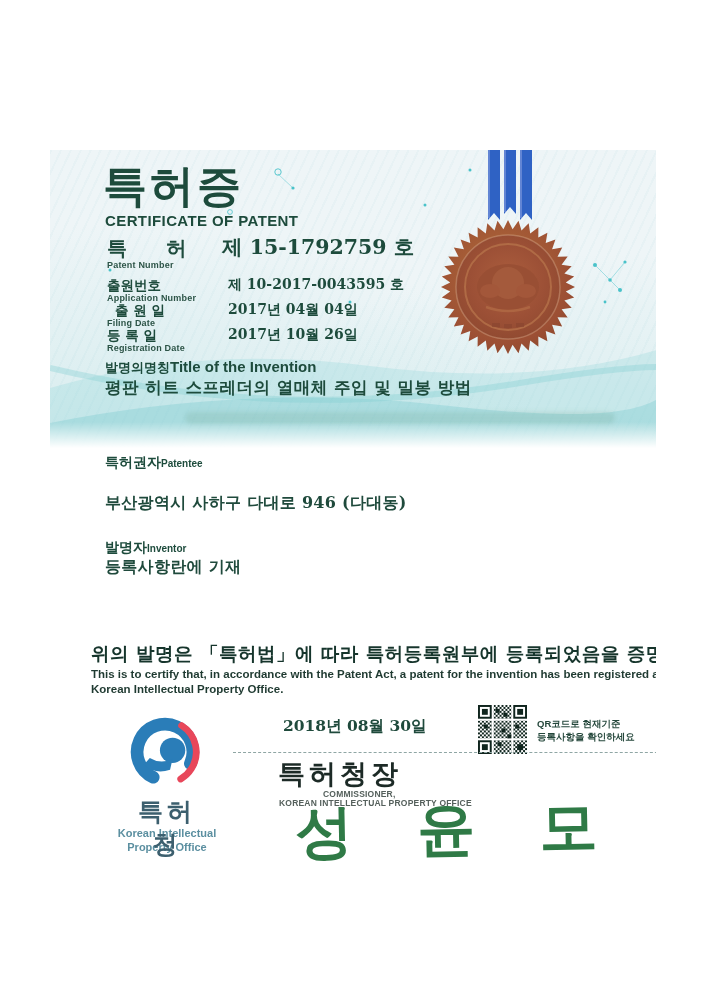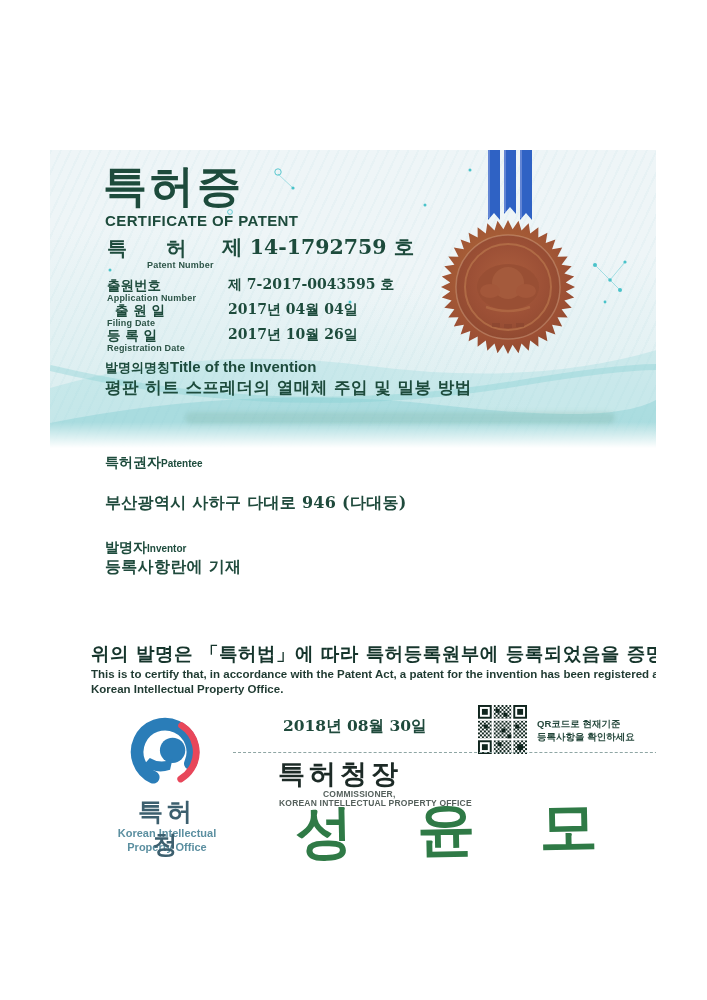--- a/index.html
+++ b/index.html
@@ -28,21 +28,21 @@
   .deco-svg { position:absolute; left:0; top:0; }
 
   .title-ko { left:103px; top:157px; font-size:44px; font-weight:800; letter-spacing:3px; color:#1d4b3c; }
   .title-en { left:105px; top:212px; font-size:15px; font-weight:700; letter-spacing:0.4px; color:#1d4b3c; }
 
   .serifb { font-family:"DejaVu Serif","Liberation Serif",serif; font-weight:700; }
 
   .pn-ko { left:107px; top:235px; font-size:20px; font-weight:700; word-spacing:34px; }
   .pn-value { left:222px; top:233px; font-size:20.5px; }
   .small-en { font-size:9px; font-weight:700; color:#2c5447; letter-spacing:0.2px; }
-  .pn-en { left:107px; top:260px;margin-left:40px; }
+  .pn-en { left:107px; top:260px; }
 
   .f-label { font-size:13.5px; }
   .f-value { font-size:14px; }
   .f1l { left:107px; top:277px;text-align:center; } .f1e { left:107px; top:293px; } .f1v { left:228px; top:276px; }
   .f2l { left:107px; top:302px;margin-left:8px; } .f2e { left:107px; top:318px; } .f2v { left:228px; top:301px; }
   .f3l { left:107px; top:327px; } .f3e { left:107px; top:343px; } .f3v { left:228px; top:326px; }
 
   .inv-label { left:105px; top:358px; font-size:13px; font-weight:700; }
   .inv-label .en { font-size:15px; font-weight:700; }
   .inv-title { left:105px; top:377px; font-size:16.5px; letter-spacing:0.5px; }
@@ -148,26 +148,26 @@
     <path d="M58,100 Q80,108 102,100" fill="none" stroke="#b06a45" stroke-width="2.5" opacity="0.8"></path>
     <rect x="64" y="116" width="8" height="4" fill="#8a4630" opacity="0.7"></rect>
     <rect x="76" y="117" width="8" height="4" fill="#8a4630" opacity="0.7"></rect>
     <rect x="88" y="116" width="8" height="4" fill="#8a4630" opacity="0.7"></rect>
   </svg>
 
   <div class="abs title-ko">특허증</div>
   <div class="abs title-en">CERTIFICATE OF PATENT</div>
 
   <div class="abs pn-ko">특 허</div>
-  <div class="abs pn-value serifb">제 14-1792759 호</div>
+  <div class="abs pn-value serifb">제 15-1792759 호</div>
   <div class="abs small-en pn-en">Patent Number</div>
 
   <div class="abs f-label serifb f1l">출원번호</div>
   <div class="abs small-en f1e">Application Number</div>
-  <div class="abs f-value serifb f1v">제 7-2017-0043595 호</div>
+  <div class="abs f-value serifb f1v">제 10-2017-0043595 호</div>
 
   <div class="abs f-label serifb f2l">출 원 일</div>
   <div class="abs small-en f2e">Filing Date</div>
   <div class="abs f-value serifb f2v">2017년 04월 04일</div>
 
   <div class="abs f-label serifb f3l">등 록 일</div>
   <div class="abs small-en f3e">Registration Date</div>
   <div class="abs f-value serifb f3v">2017년 10월 26일</div>
 
   <div class="abs inv-label">

